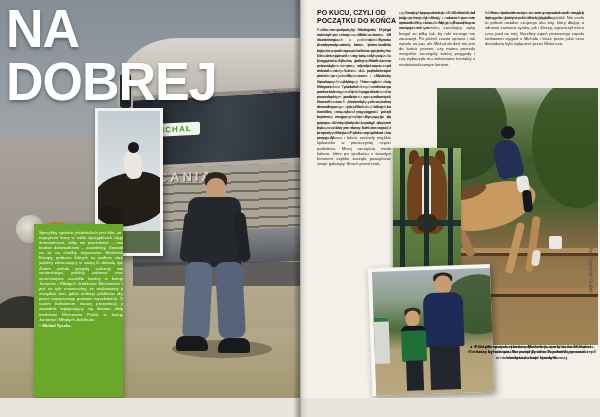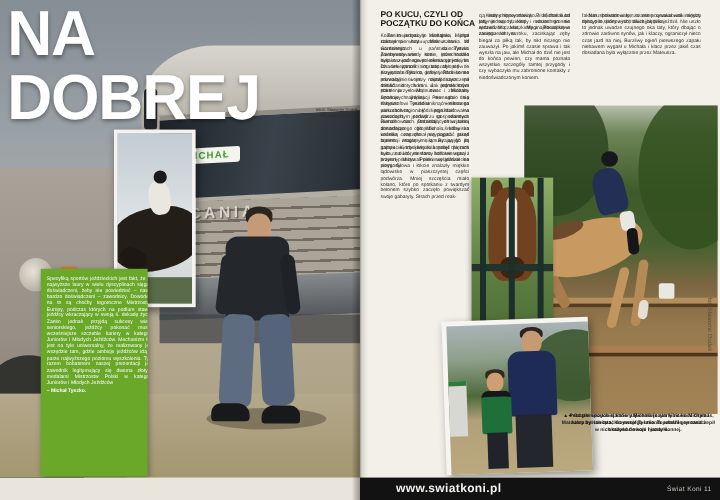--- a/index.html
+++ b/index.html
@@ -285,18 +285,14 @@
       </div>
     </div>
 
     <div class="vcredit">
       <span>fot. Sławomir Dudek</span>
     </div>
   </div>
 
   <div id="fold"></div>
 
-  <div id="bar-right" class="bar">
-    <span class="site">www.swiatkoni.pl</span>
-    <span id="folio-right" class="folio">Świat Koni  11</span>
-  </div>
 
 </div>
 
 </body></html>

